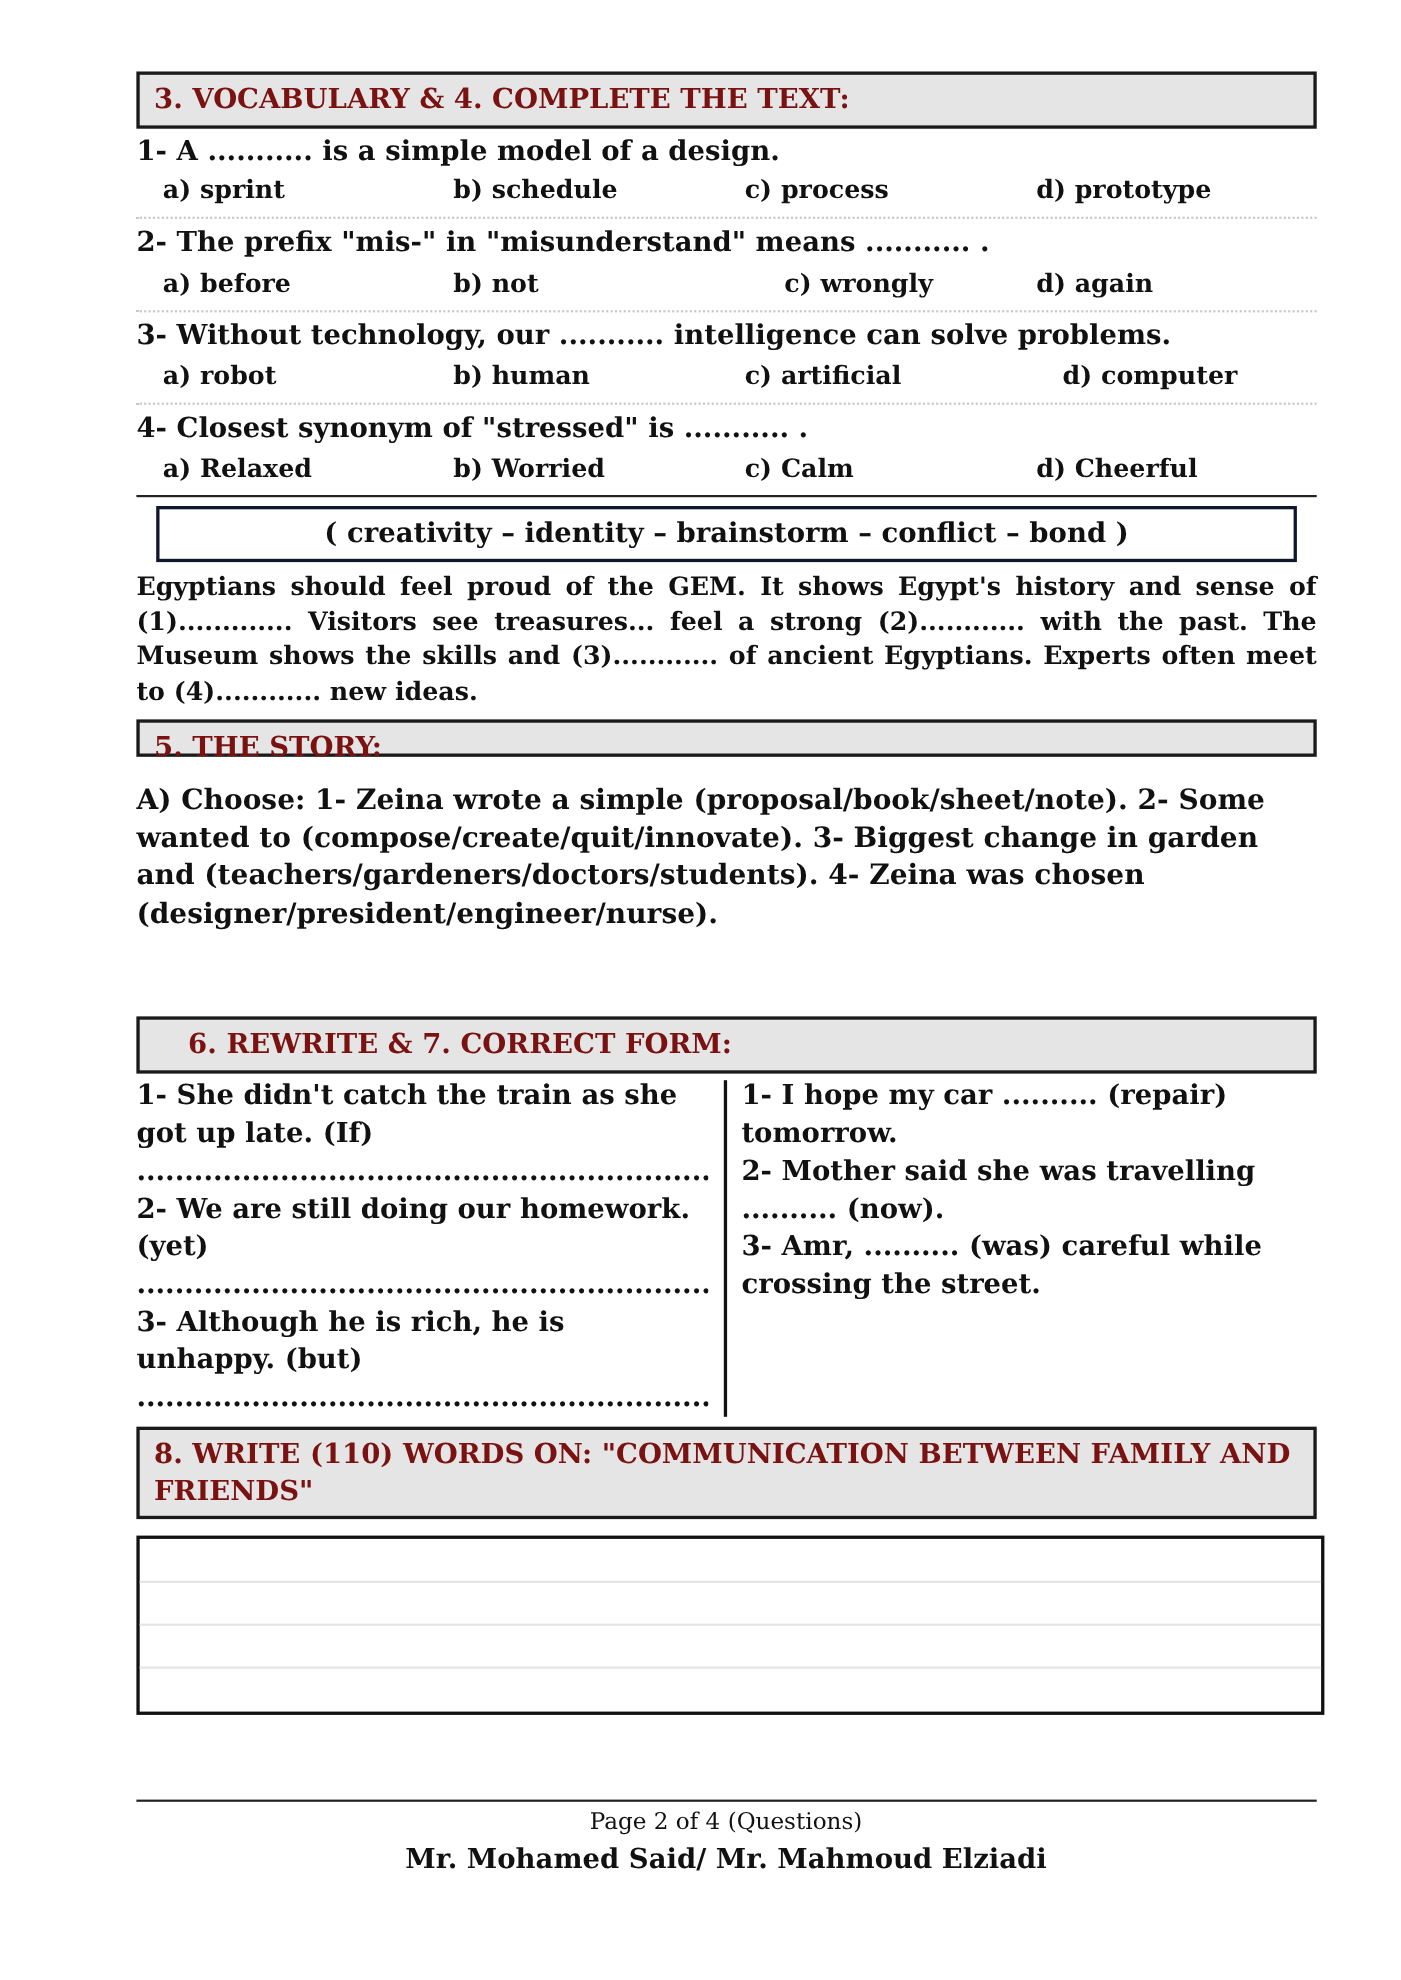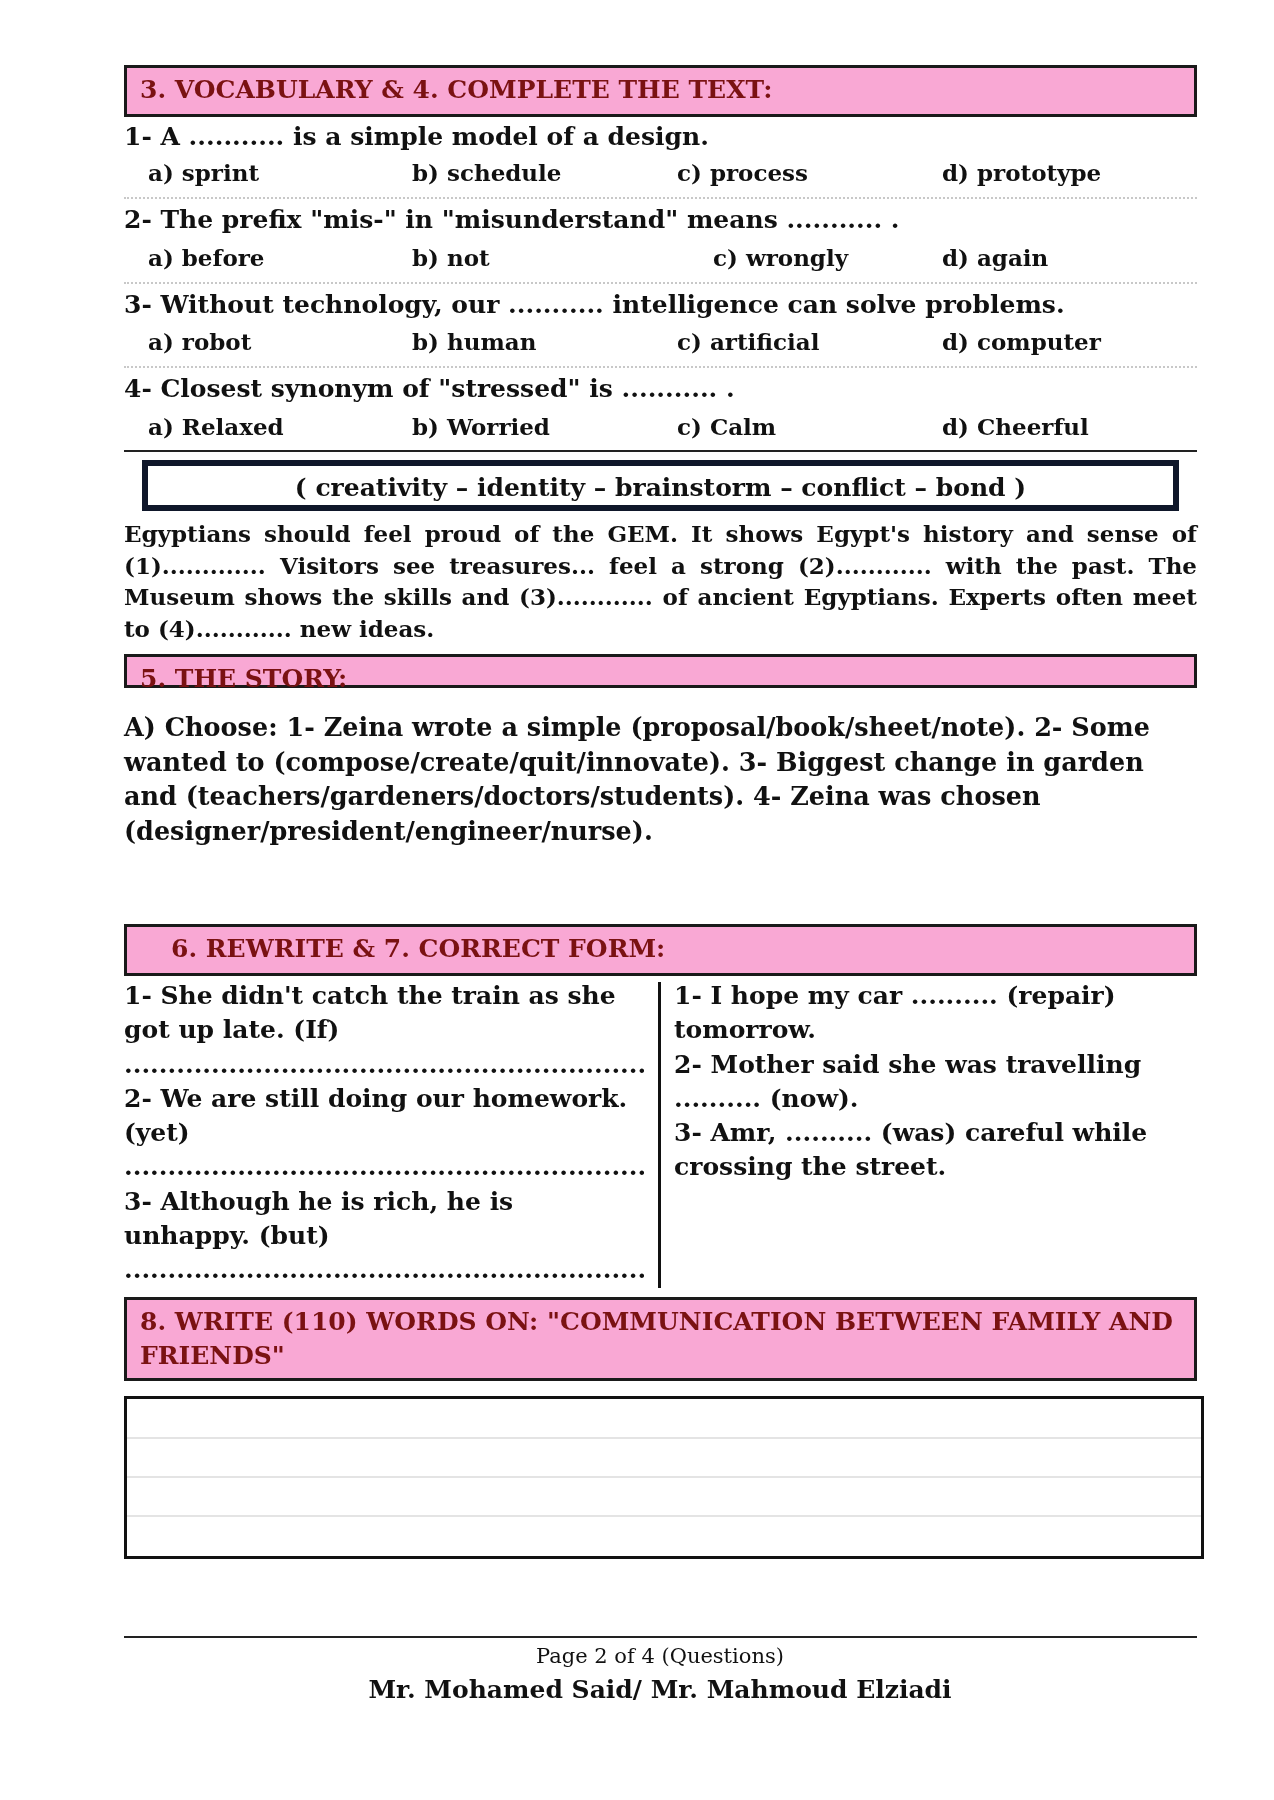--- a/index.html
+++ b/index.html
@@ -1,30 +1,30 @@
 <!DOCTYPE html>
 <html><head>
 <meta charset="utf-8">
 <style>
   * { box-sizing: border-box; margin: 0; padding: 0; }
   html, body { width: 1274px; height: 1800px; background: #ffffff; }
   body { position: relative; font-family: "DejaVu Serif", "Liberation Serif", serif; color: #111; overflow: hidden; }
   .sec-head {
     position: absolute; left: 124px; width: 1073px;
-    background: #f9a8d4; border: 3px solid #1a1a1a;
+    background: #e5e5e5; border: 3px solid #1a1a1a;
     color: #7a1212; font-weight: bold; font-size: 25px; line-height: 34px;
     padding: 5px 13px;
   }
   .q { position: absolute; left: 124px; font-size: 25px; font-weight: bold; white-space: nowrap; line-height: 32px; }
   .opt { position: absolute; font-size: 23px; font-weight: bold; white-space: nowrap; line-height: 32px; }
   .dotted { position: absolute; left: 124px; width: 1073px; height: 0; border-top: 2px dotted #c8c8c8; }
   .solid { position: absolute; left: 124px; width: 1073px; height: 0; border-top: 2px solid #222; }
   .wordbox {
     position: absolute; left: 142px; width: 1037px; top: 460px; height: 51px;
-    border: 6px solid #0f172a; text-align: center; font-size: 25px; font-weight: bold; line-height: 44px;
+    border: 3px solid #0f172a; text-align: center; font-size: 25px; font-weight: bold; line-height: 44px;
   }
   .para { position: absolute; left: 124px; width: 1073px; top: 518px; font-size: 23px; font-weight: bold; line-height: 31.5px; text-align: justify; }
   .story { position: absolute; left: 124px; width: 1073px; top: 710px; font-size: 25.5px; font-weight: bold; line-height: 34.5px; }
   .col { position: absolute; font-size: 25px; font-weight: bold; line-height: 34.3px; }
   .col-left { left: 124px; width: 520px; top: 979px; }
   .col-right { left: 674px; width: 520px; top: 979px; }
   .divider { position: absolute; left: 658px; top: 982px; width: 3px; height: 306px; background: #111; }
   .ansline { display: block; letter-spacing: 0; overflow: hidden; white-space: nowrap; }
   .write-box { position: absolute; left: 124px; width: 1080px; top: 1396px; height: 163px; border: 3px solid #111; }
   .write-line { position: absolute; left: 0; right: 0; height: 0; border-top: 2px solid #e4e4e4; }
@@ -48,21 +48,21 @@
 <div class="opt" style="left:148px; top:242px;">a) before</div>
 <div class="opt" style="left:412px; top:242px;">b) not</div>
 <div class="opt" style="left:677px; top:242px;margin-left:36px;">c) wrongly</div>
 <div class="opt" style="left:942px; top:242px;">d) again</div>
 <div class="dotted" style="top:282px;"></div>
 
 <div class="q" style="top:289px;">3- Without technology, our ........... intelligence can solve problems.</div>
 <div class="opt" style="left:148px; top:326px;">a) robot</div>
 <div class="opt" style="left:412px; top:326px;">b) human</div>
 <div class="opt" style="left:677px; top:326px;">c) artificial</div>
-<div class="opt" style="left:942px; top:326px;">d) computer</div>
+<div class="opt" style="left:966px; top:326px;">d) computer</div>
 <div class="dotted" style="top:366px;"></div>
 
 <div class="q" style="top:373px;">4- Closest synonym of "stressed" is ........... .</div>
 <div class="opt" style="left:148px; top:411px;">a) Relaxed</div>
 <div class="opt" style="left:412px; top:411px;">b) Worried</div>
 <div class="opt" style="left:677px; top:411px;">c) Calm</div>
 <div class="opt" style="left:942px; top:411px;">d) Cheerful</div>
 <div class="solid" style="top:450px;"></div>
 
 <div class="wordbox">( creativity – identity – brainstorm – conflict – bond )</div>

